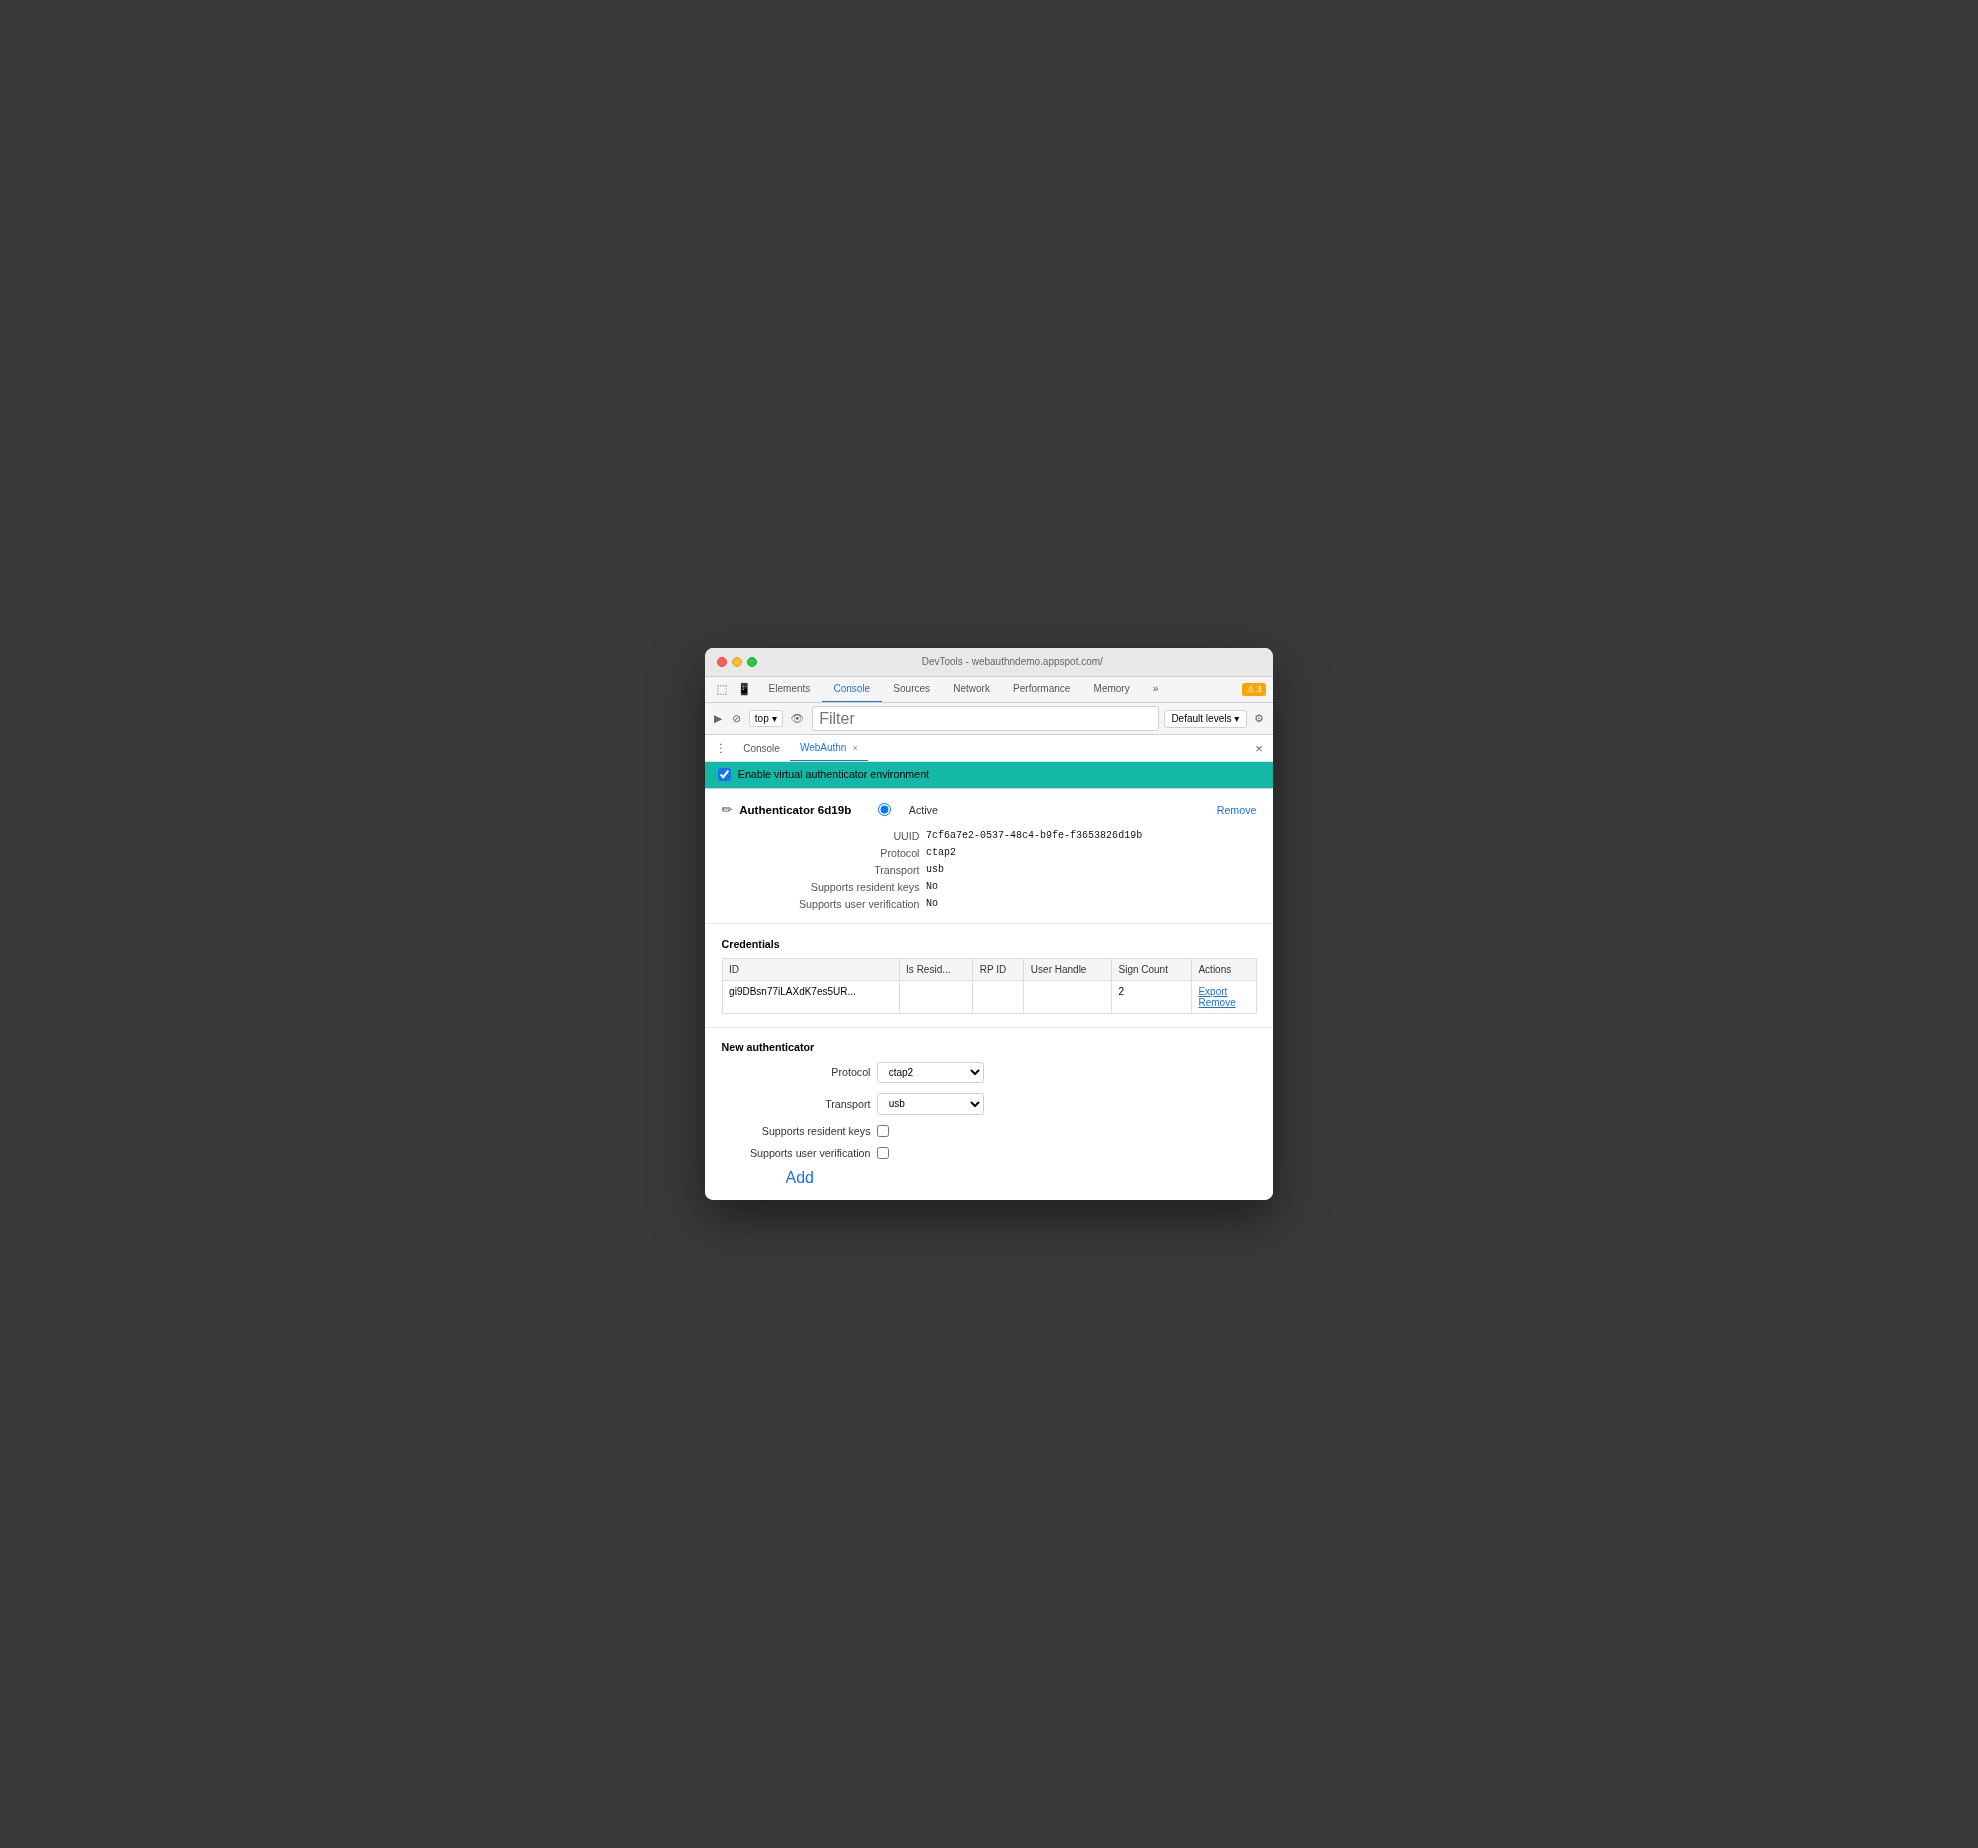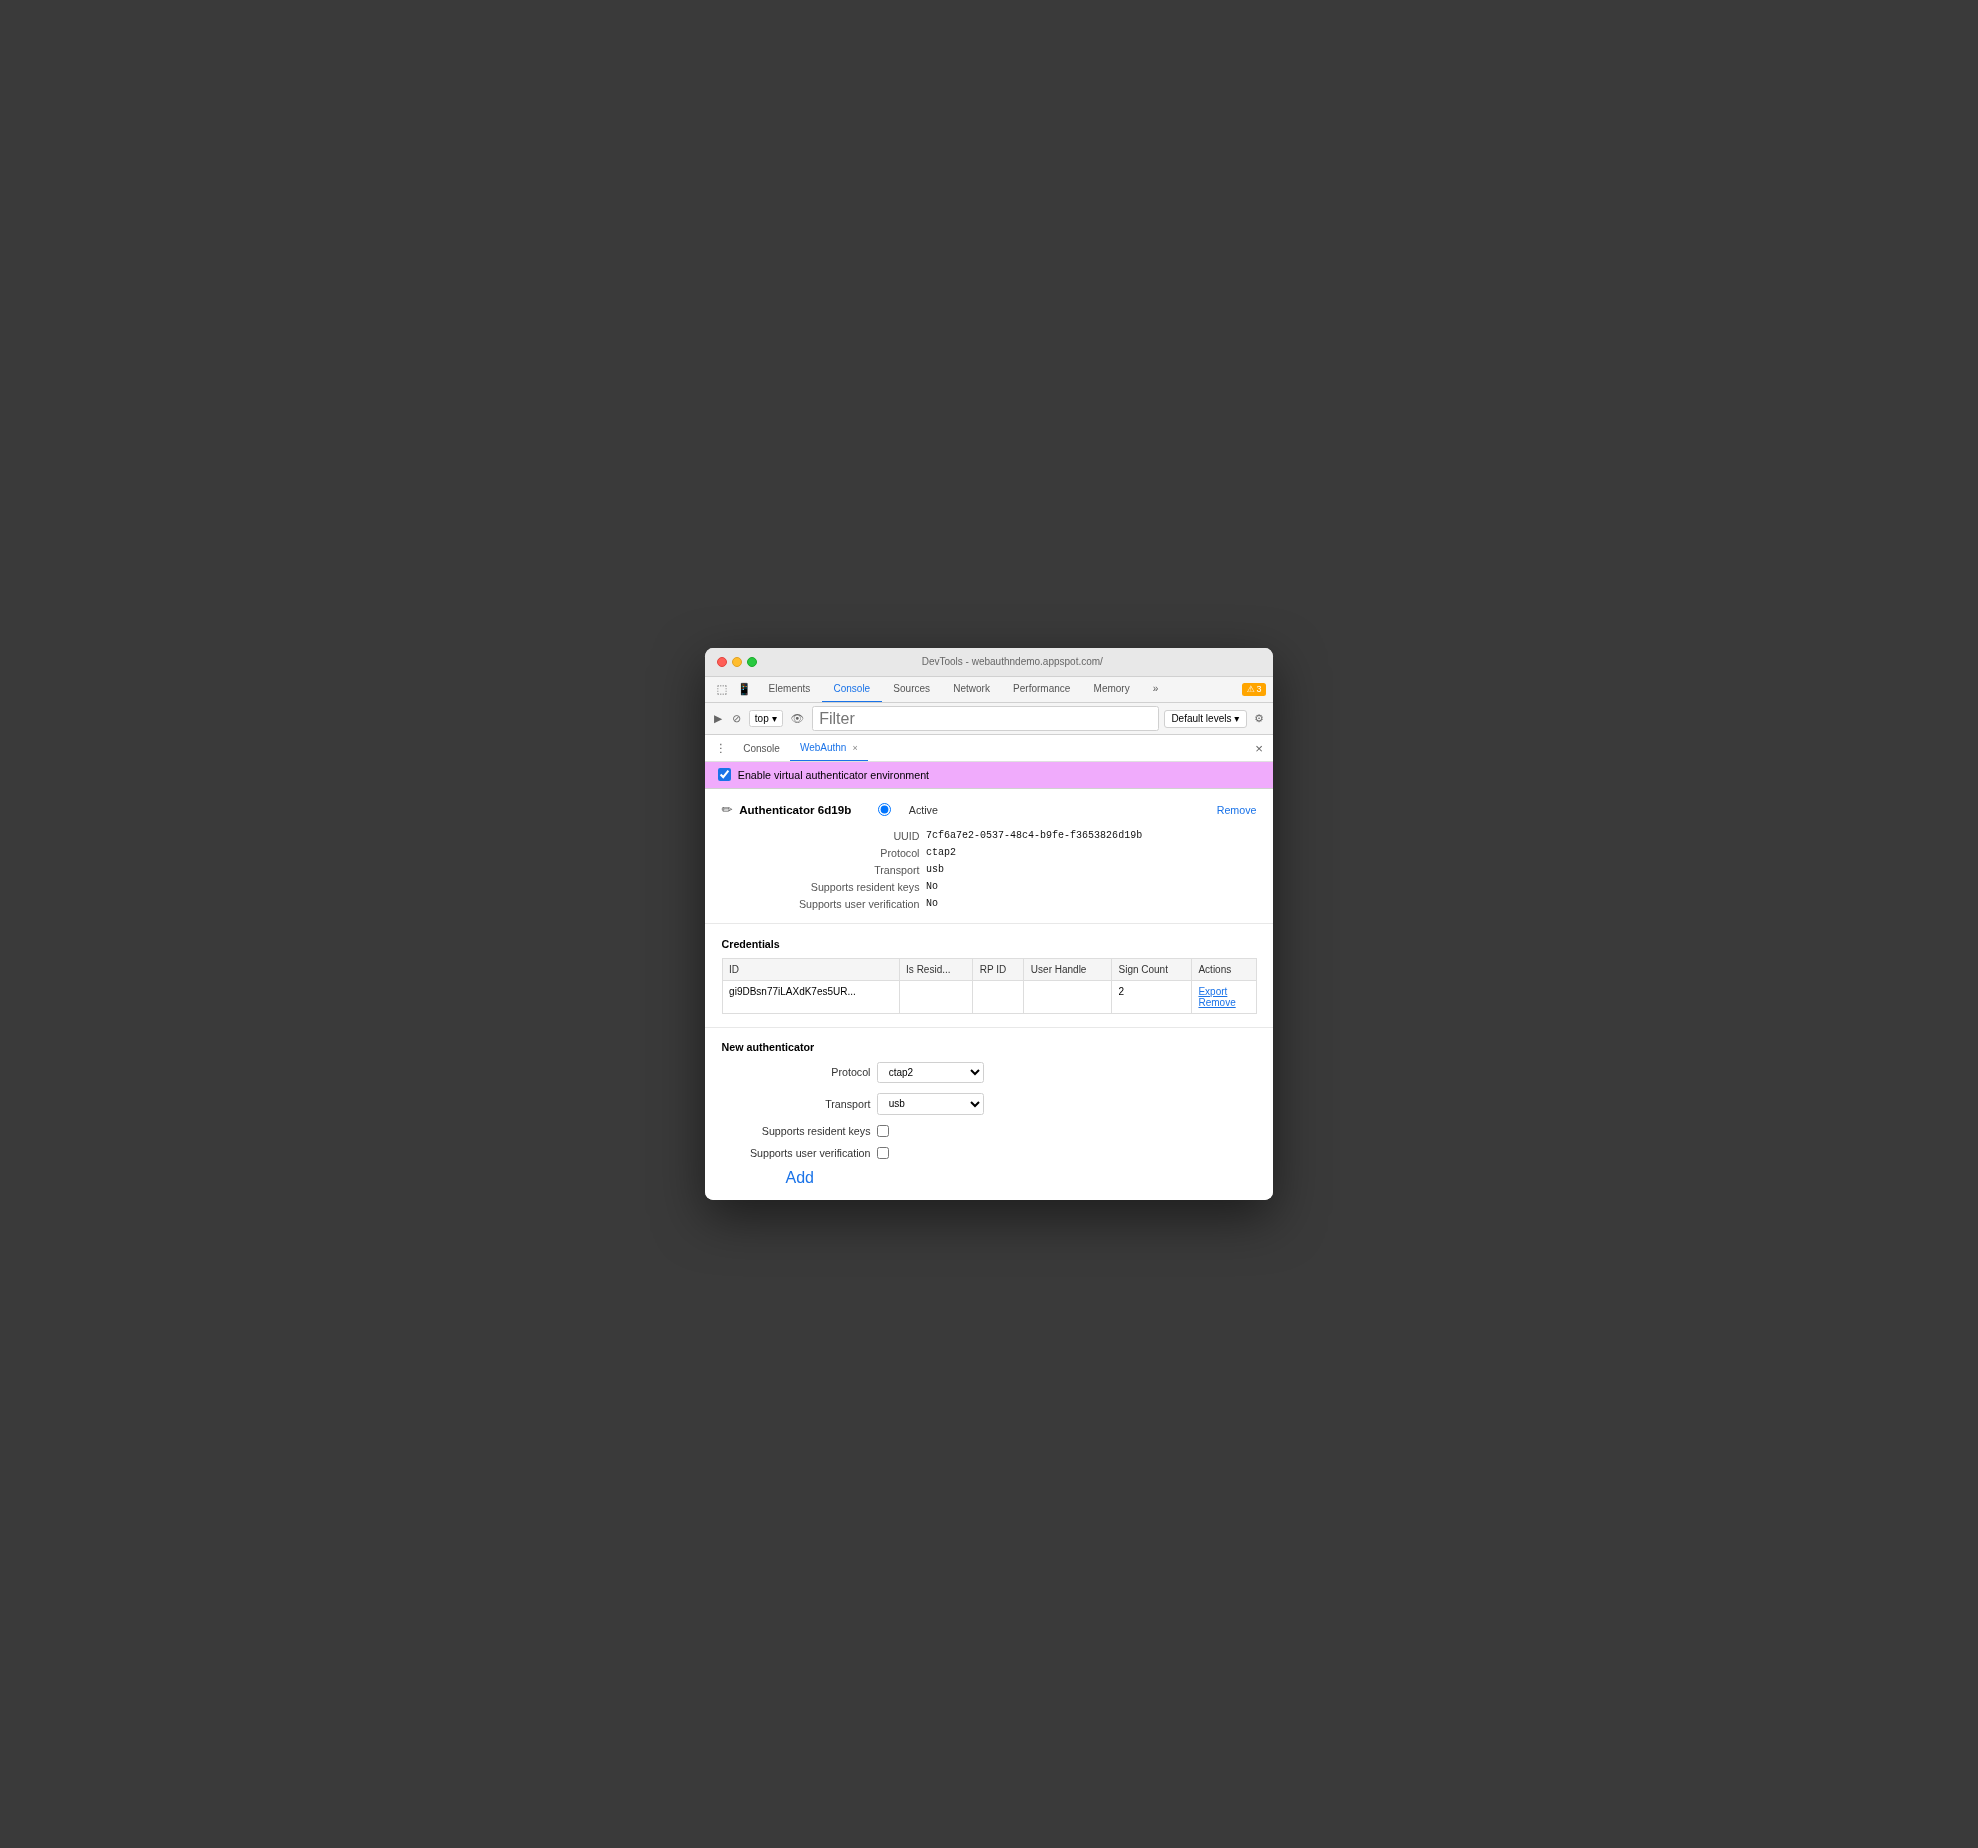--- a/index.html
+++ b/index.html
@@ -163,25 +163,24 @@
       margin-left: auto;
       font-size: 13.2px;
       color: #666;
       cursor: pointer;
     }
     .content-area {
       background: white;
       padding: 0;
     }
     .enable-bar {
-      background: #f0abfc;
+      background: #14b8a6;
       border-bottom: 0.8px solid #d0d0d0;
       padding: 6.6px 13.2px;
       display: flex;
-      align-items: center;
       gap: 6.6px;
       font-size: 10.7px;
     }
     .enable-checkbox {
       accent-color: #1a73e8;
     }
     .authenticator-section {
       padding: 13.2px 16.5px;
       border-bottom: 0.8px solid #e8e8e8;
     }

